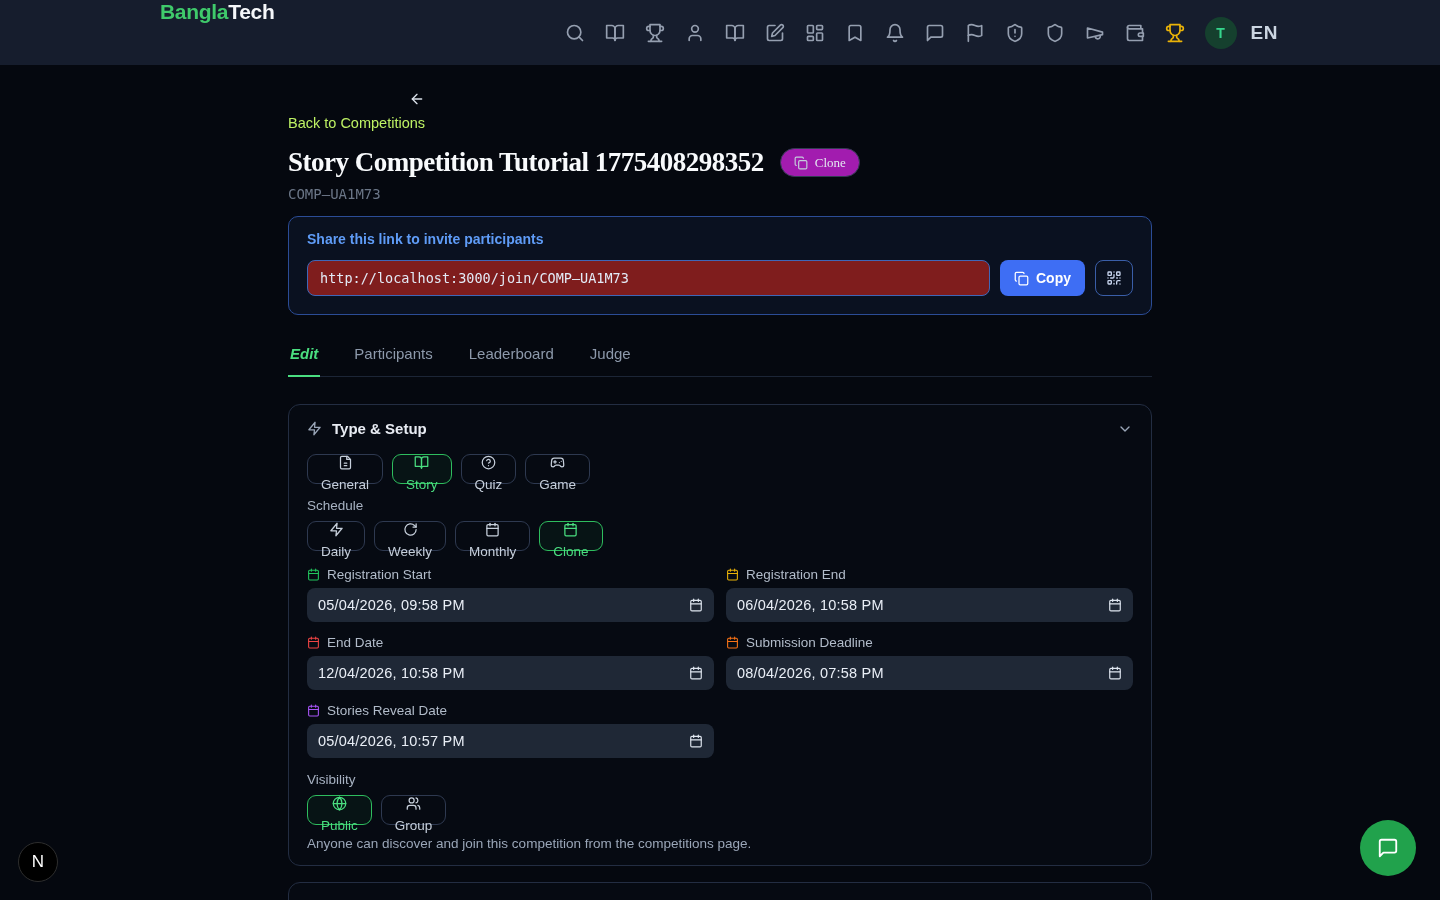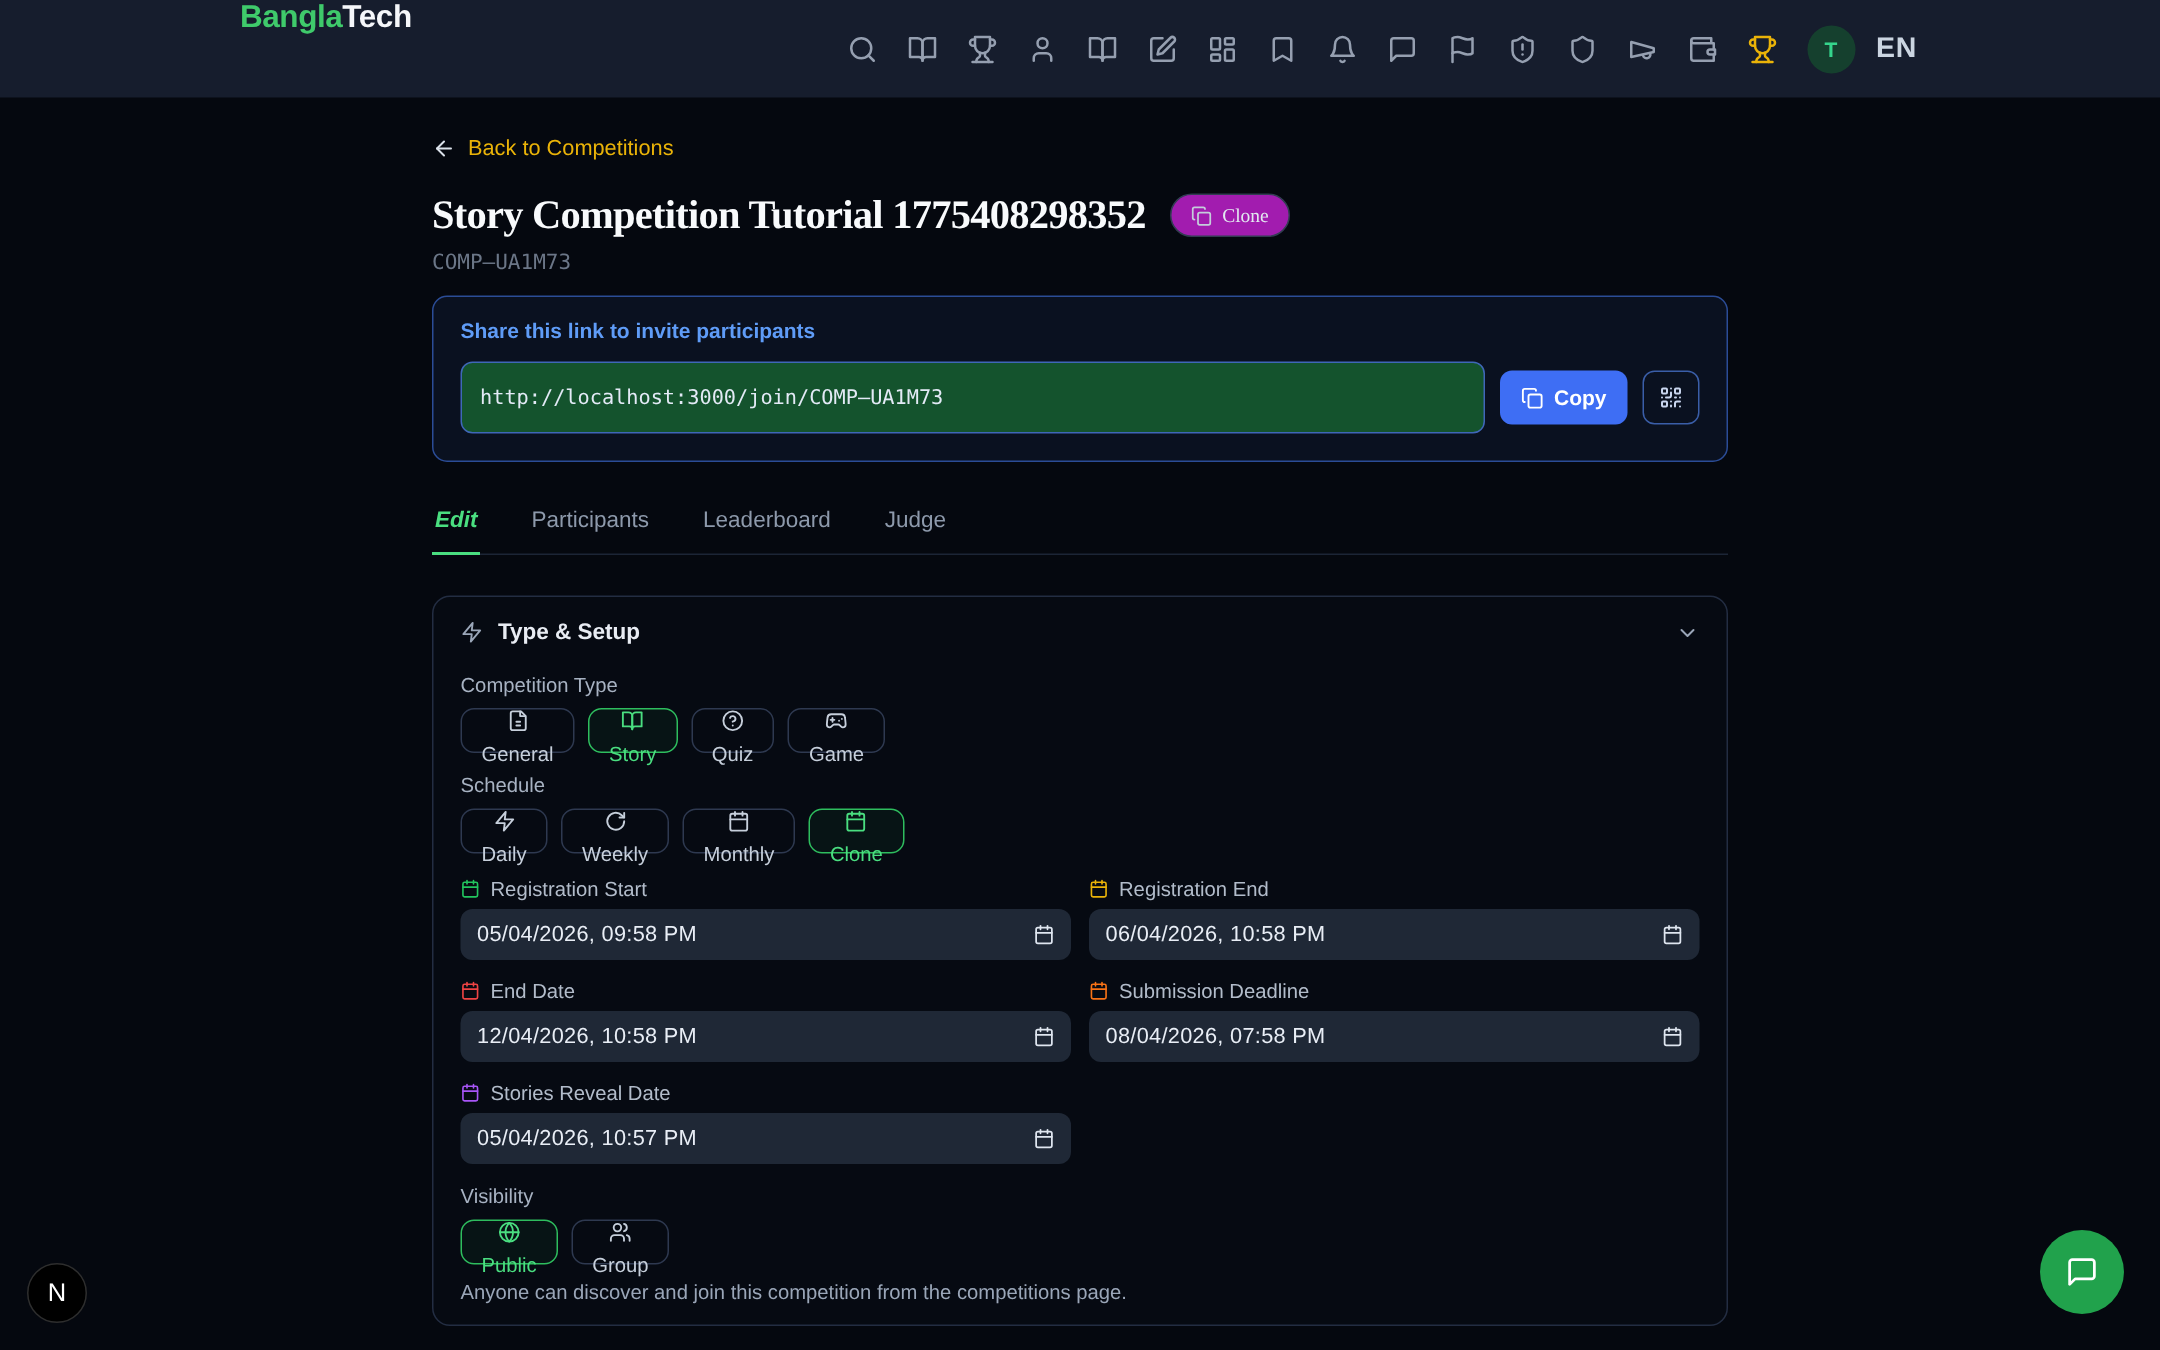--- a/index.html
+++ b/index.html
@@ -32,43 +32,43 @@
     width:32px; height:32px; border-radius:50%;
     background:#15402e; color:#35d58c;
     font-size:14px; font-weight:700;
     display:flex; align-items:center; justify-content:center; margin-left:4px;
   }
   .lang { font-size:19px; font-weight:600; color:#cbd5e1; letter-spacing:0.5px; padding:4px 2px; }
 
   
   .main { width:864px; margin:0 auto; }
   .back-link {
-    margin-top:26px; display:inline-flex; align-items:flex-start; gap:8px;
-    color:#eab308; font-size:14.5px;
+    margin-top:26px; display:inline-flex; align-items:flex-end; gap:8px;
+    color:#bef264; font-size:14.5px;flex-direction:column;
   }
   .back-link .bico { width:16px; height:16px; color:#dbe1ea; }
   .title-row { margin-top:16px; display:flex; align-items:center; gap:16px;font-family:Liberation Serif, serif; }
   .page-title { font-size:27px; font-weight:800; letter-spacing:-0.5px; color:#f8fafc; }
   .clone-btn {
     display:inline-flex; align-items:center; gap:7px;
     height:29px; padding:0 13px; border:1px solid #323d52; border-radius:999px;
     background:#a21caf; color:#e2e8f0; font-size:13px;
   }
   .clone-btn .cico { width:14px; height:14px; color:#c4cddb; }
   .comp-code { margin-top:8px; font-family:"DejaVu Sans Mono", monospace; font-size:14px; color:#6b7687; }
 
   
   .share-card {
     margin-top:14px; border:1px solid #2b4c96; border-radius:10px;
     background:#0a1120; padding:14px 18px 18px;
   }
   .share-label { color:#5f9cf7; font-size:14px; font-weight:700; }
   .share-row { margin-top:13px; display:flex; align-items:center; gap:10px; }
   .share-input {
-    flex:1; height:48px; background:#14532d;
+    flex:1; height:36px; background:#7f1d1d;
     border:1.5px solid #3f67b8; border-radius:8px;
     padding:0 12px; color:#e3eaf6;
     font-family:"DejaVu Sans Mono", monospace; font-size:13.5px;
     outline:none;
   }
   .copy-btn {
     height:36px; padding:0 14px; border-radius:8px;
     background:#3e6ef4; color:#fff; font-size:14px; font-weight:700;
     display:inline-flex; align-items:center; gap:7px;
   }
@@ -365,21 +365,20 @@
         </span>
       <span class="card-title">Type &amp; Setup</span>
       <span class="chev">
           <svg viewBox="0 0 24 24" fill="none" stroke="currentColor" stroke-width="2" stroke-linecap="round" stroke-linejoin="round">
             <path d="m6 9 6 6 6-6"></path>
           </svg>
         </span>
     </div>
     <div class="card-body">
 
-      <div class="glabel first">Competition Type</div>
       <div class="opt-row">
           <button class="opt">
             <span class="oico">
               <svg viewBox="0 0 24 24" fill="none" stroke="currentColor" stroke-width="2" stroke-linecap="round" stroke-linejoin="round">
                 <path d="M15 2H6a2 2 0 0 0-2 2v16a2 2 0 0 0 2 2h12a2 2 0 0 0 2-2V7z"></path>
                 <path d="M14 2v5h5"></path>
                 <path d="M10 13h4"></path>
                 <path d="M10 17h4"></path>
               </svg>
             </span>

